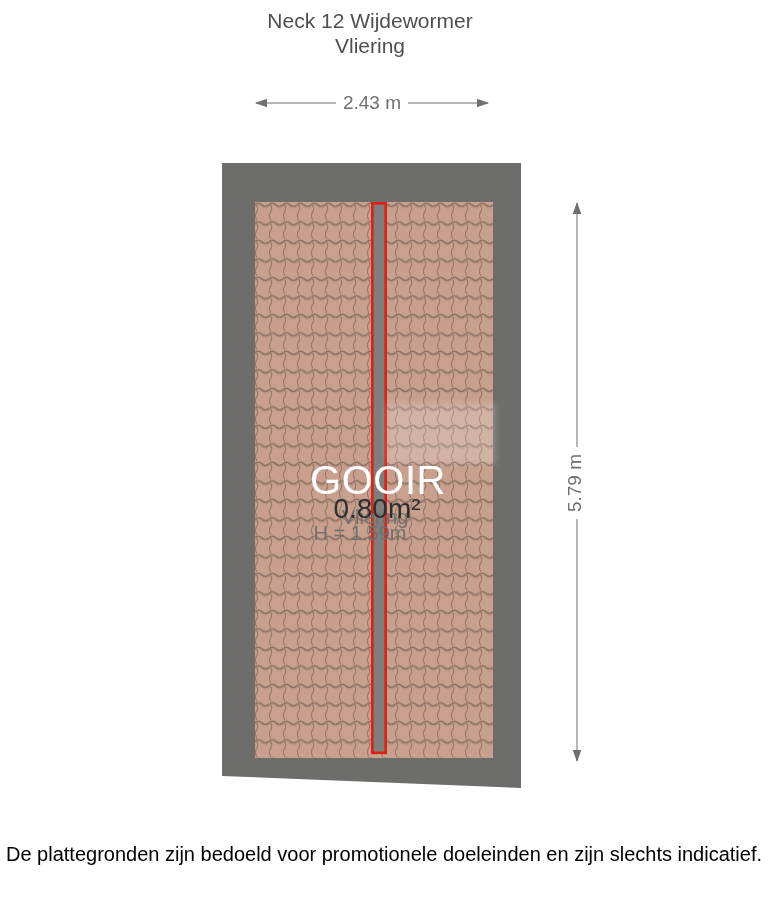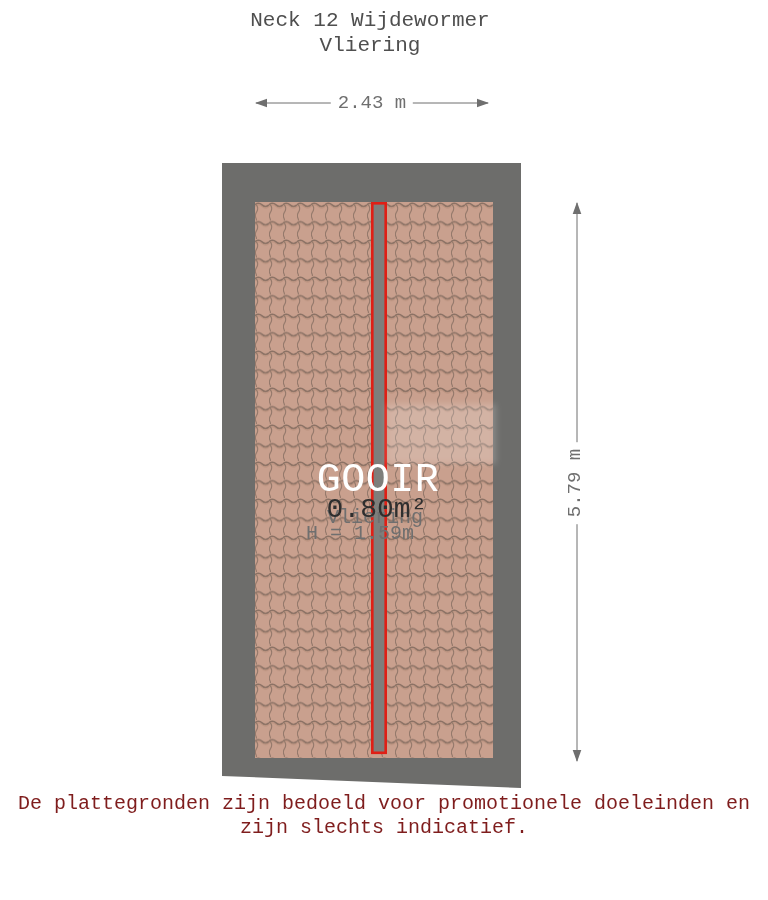--- a/index.html
+++ b/index.html
@@ -7,21 +7,20 @@
     padding: 0;
     background: #ffffff;
     font-family: "Liberation Sans", sans-serif;
   }
   .canvas {
     position: relative;
     width: 768px;
     height: 874px;
     background: #ffffff;
     overflow: hidden;
-    font-family: Liberation Mono, monospace;
   }
   .abs { position: absolute; }
 
   
   .title-block {
     left: 0;
     top: 8px;
     width: 740px;
     text-align: center;
     color: #4f4f4f;
@@ -98,24 +97,24 @@
     left: 360px;
     top: 533px;
     color: #6f6f6f;
     font-size: 20px;
     z-index: 1;
   }
 
   
   .footer-block {
     left: 0;
-    top: 792px;
+    top: 842px;
     width: 768px;
     text-align: center;
-    color: #7f1d1d;
+    color: #000000;
     font-size: 20px;
     line-height: 24px;
   }
 </style>
 </head>
 <body>
 
 <div class="canvas">
 
   <div class="abs title-block">

